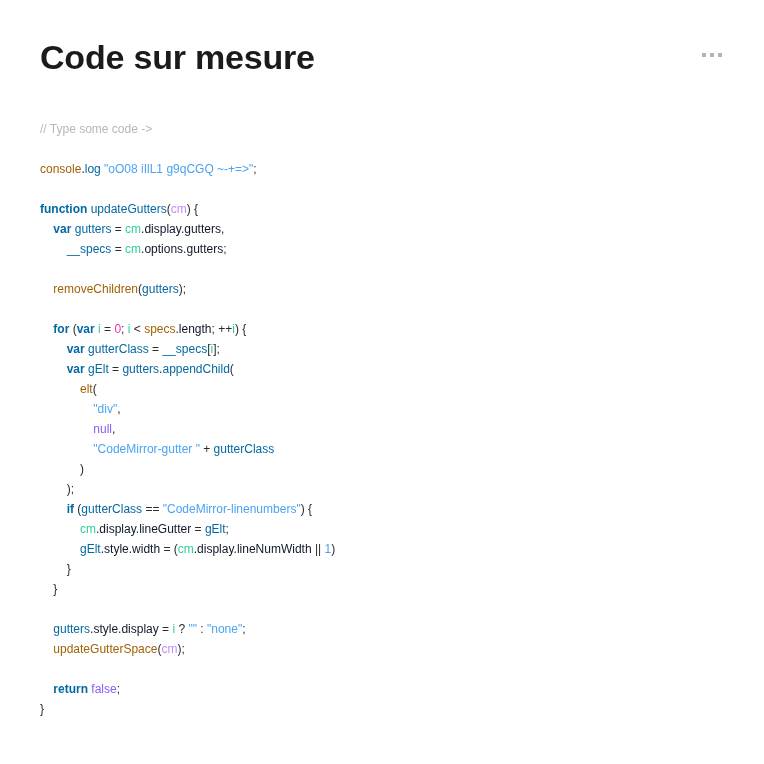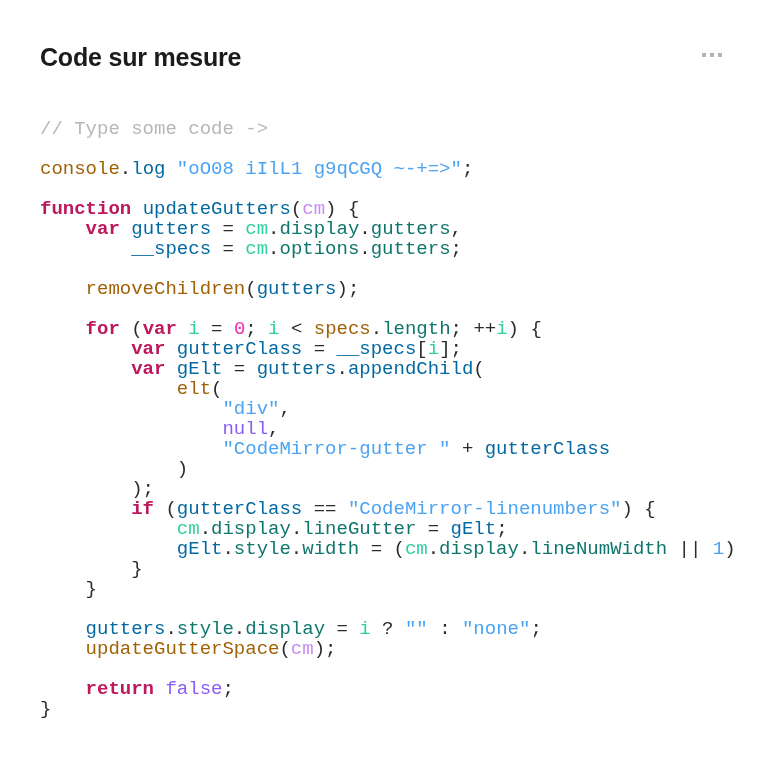--- a/index.html
+++ b/index.html
@@ -31,21 +31,21 @@
     width: 764px;
     height: 100px;
     display: flex;
     align-items: center;
     justify-content: space-between;
     padding: 0 40px 0 40px;
   }
 
   .page-title {
     font-family: "Liberation Sans", sans-serif;
-    font-size: 25px;
+    font-size: 34px;
     font-weight: bold;
     color: #1b1b1b;
     letter-spacing: -0.2px;
     margin: 0;
     line-height: 1;
     padding-top: 14px;
   }
 
   .overflow-menu {
     display: flex;
@@ -60,41 +60,41 @@
     background: #b4b4b4;
     display: block;
   }
 
   
   .code-area {
     position: absolute;
     left: 40px;
     top: 119px;
     width: 700px;
-    font-family: Liberation Mono, monospace;
-    font-size: 19px;
+    font-family: Liberation Sans, sans-serif;
+    font-size: 12px;
     line-height: 20px;
     white-space: pre;
     color: #2b2b2b;
     tab-size: 4;
   }
 
   .code-line {
     white-space: pre;
     min-height: 20px;
   }
 
   
   .t-comment  { color: #b7b7b7; }
-  .t-keyword  { color: #be185d; font-weight: bold; text-align: center; }
+  .t-keyword  { color: #0369a1; font-weight: bold; text-align: center; }
   .t-literal  { color: #8b5cf6; }
   .t-number   { color: #f92aa9; }
   .t-func     { color: #a16207; }
   .t-method   { color: #0369a1; }
-  .t-prop     { color: #0f766e; }
+  .t-prop     { color: #0f172a; }
   .t-var      { color: #0369a1; }
   .t-param    { color: #c58af8; }
   .t-this     { color: #2ecfa0; }
   .t-string   { color: #4ba3f2; }
   .t-num-blue { color: #4ba3f2; }
   .t-punct    { color: #2b2b2b; }
 </style>
 </head>
 <body>
 

